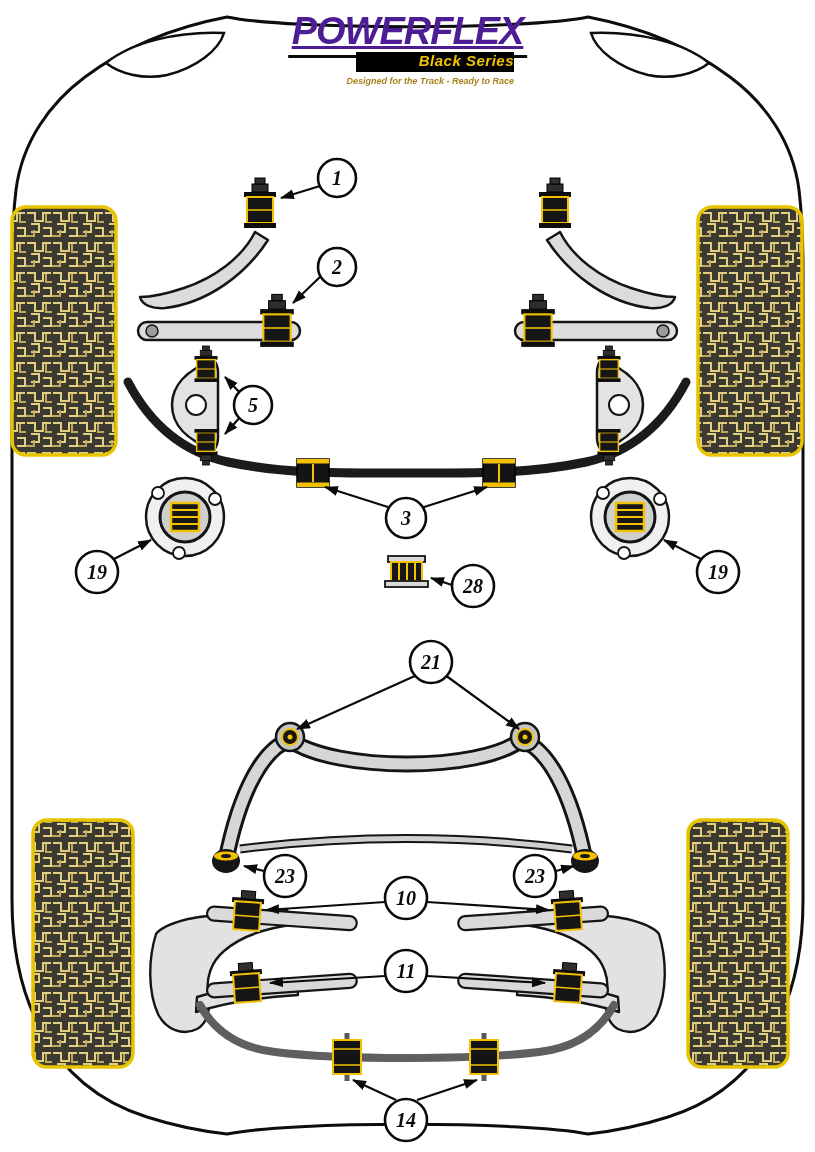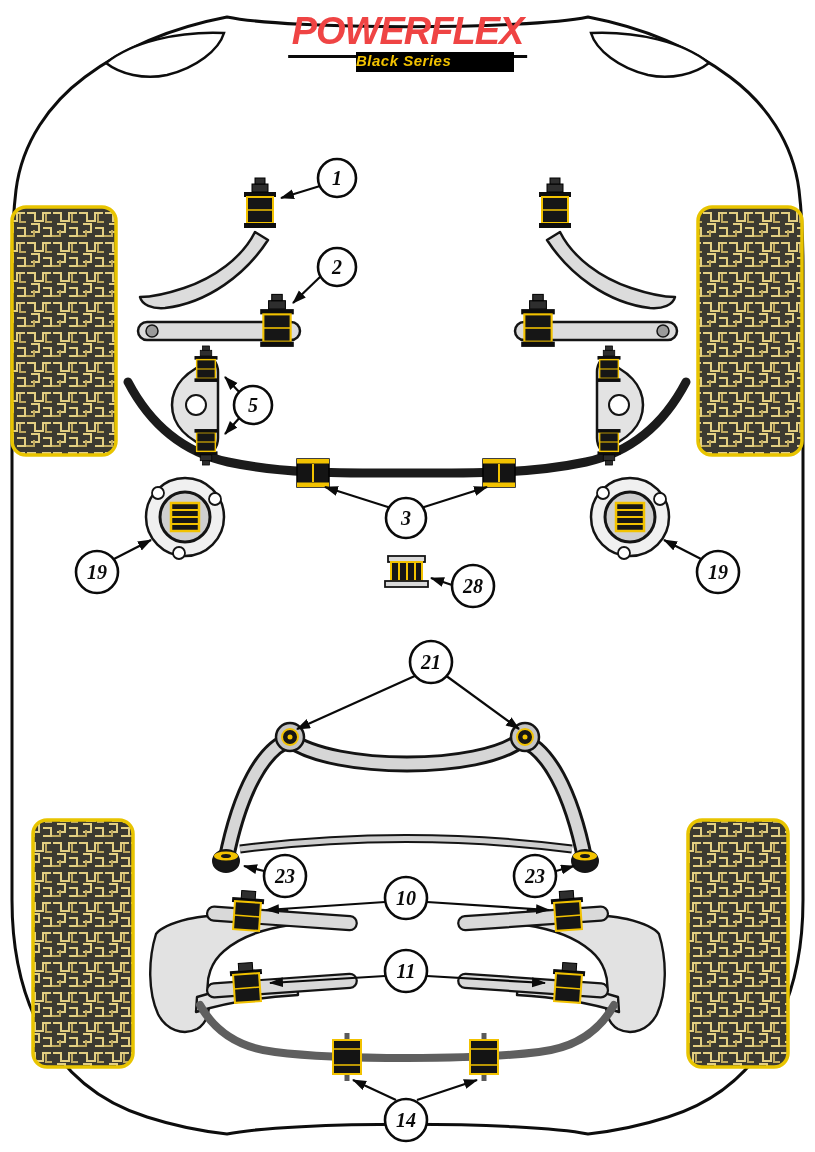--- a/index.html
+++ b/index.html
@@ -4,23 +4,23 @@
 <style>
   html,body{margin:0;padding:0;background:#fff;}
   .page{position:relative;width:815px;height:1152px;background:#fff;overflow:hidden;
         font-family:"Liberation Sans",sans-serif;}
   .page svg{position:absolute;left:0;top:0;}
 
   
   .hdr{position:absolute;left:0;top:0;width:100%;height:120px;}
   .brand{position:absolute;left:50%;top:10px;transform:translateX(-50%);
          font:italic 800 38px "Liberation Sans",sans-serif;letter-spacing:-1px;
-         color:#ef4444;padding:0 4px 2px 4px;border-bottom:3px solid #0a0a0a;white-space:nowrap;}
+         color:#4c1d95;padding:0 4px 2px 4px;border-bottom:3px solid #0a0a0a;white-space:nowrap;text-decoration:underline;}
   .series{position:absolute;left:356px;top:52px;width:158px;height:20px;line-height:20px;
-          background:#000;color:#f2c200;text-align:left;
+          background:#000;color:#f2c200;text-align:right;
           font:italic 700 15px "Liberation Sans",sans-serif;letter-spacing:0.5px;}
   .tagline{position:absolute;left:0;top:76px;width:514px;text-align:right;
            font:italic 700 9px "Liberation Sans",sans-serif;color:#a8811a;}
   .model{position:absolute;left:0;top:84px;width:100%;text-align:center;
          font:italic 700 22px "Liberation Serif",serif;color:#0a0a0a;letter-spacing:0.5px;}
 
   
   .co-circle{fill:#fff;stroke:#0a0a0a;stroke-width:2.6px;}
   .co-txt{font:italic 700 20px "Liberation Serif",serif;text-anchor:middle;fill:#0a0a0a;}
   .arrow{stroke:#0a0a0a;stroke-width:2.2px;}
@@ -259,15 +259,16 @@
           <text class="co-txt" y="7">14</text>
     </g>
   </g>
 </svg>
 
 <div class="hdr">
   <div class="brand">POWERFLEX</div>
   <div class="series">
     <span>Black Series</span>
   </div>
+  <div class="tagline">Designed for the Track - Ready to Race</div>
 </div>
 
 </div>
 
 </body></html>

